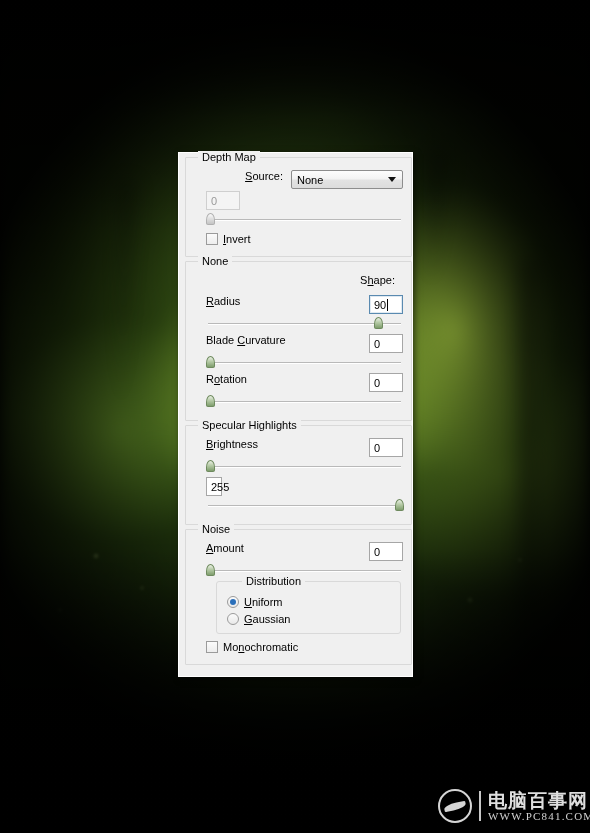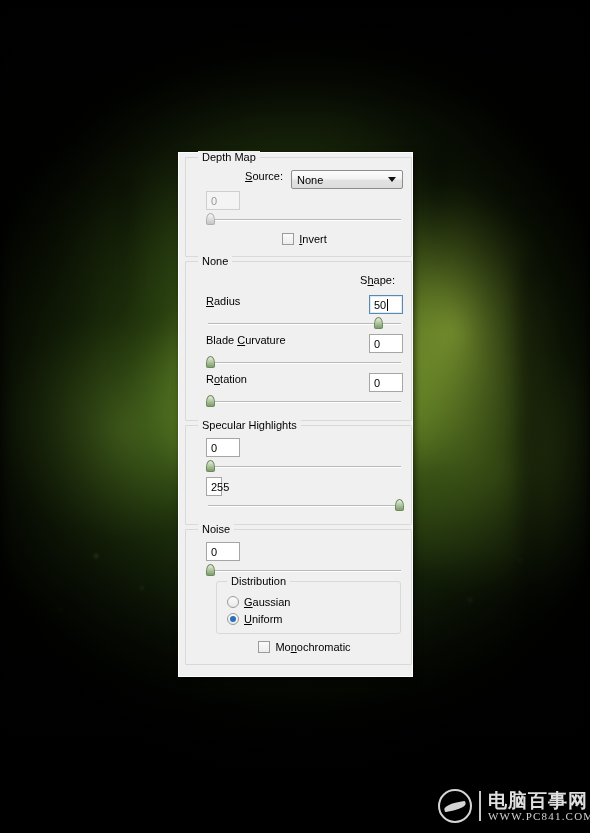--- a/index.html
+++ b/index.html
@@ -200,21 +200,20 @@
   .slider .thumb.disabled {
     background: linear-gradient(180deg,#fafafa 0%, #e0e0e0 45%, #c4c4c4 100%);
     border-color: #b0b0b0;
   }
 
   
   .check {
     display: flex;
     align-items: center;
     height: 18px;
-    justify-content: center;
   }
   .box {
     width: 12px; height: 12px;
     box-sizing: border-box;
     border: 1px solid #9b9b9b;
     background: linear-gradient(180deg,#fbfbfb 0%, #ededed 100%);
     margin-right: 5px;
     flex: 0 0 auto;
   }
   .radio-item {
@@ -244,21 +243,21 @@
   .subgroup {
     position: relative;
     margin: 4px 2px 4px 10px;
     border: 1px solid #d9d9d9;
     border-radius: 3px;
     padding: 11px 8px 6px 10px;
   }
   .subgroup > .group-title {
     position: absolute;
     top: -7px;
-    left: 10px;
+    left: 25px;
     background: #f0f0f0;
     padding: 0 4px;
     font-size: 11px;
   }
 
   .bottom-check {
     margin: 2px 0 0 8px;
   }
 
   
@@ -356,21 +355,21 @@
       <div class="group-title">None</div>
 
       <div class="row center">
         <span class="label">S<span class="u">h</span>ape:</span>
         <span style="width:8px"></span>
       </div>
 
       <div class="row">
         <span class="label flexgrow"><span class="u">R</span>adius</span>
         <div class="numbox focused">
-          <span>50</span>
+          <span>90</span>
             <span class="caret"></span>
         </div>
       </div>
       <div class="slider">
         <div class="track"></div>
         <div class="thumb" style="left:88%"></div>
       </div>
 
       <div class="row">
         <span class="label flexgrow">Blade <span class="u">C</span>urvature</span>
@@ -392,20 +391,21 @@
       <div class="slider">
         <div class="track"></div>
         <div class="thumb" style="left:1%"></div>
       </div>
     </div>
 
     <div class="group">
       <div class="group-title">Specular Highlights</div>
 
       <div class="row">
+        <span class="label flexgrow"><span class="u">B</span>rightness</span>
         <div class="numbox">
           <span>0</span>
         </div>
       </div>
       <div class="slider">
         <div class="track"></div>
         <div class="thumb" style="left:1%"></div>
       </div>
 
       <div class="row">
@@ -416,39 +416,40 @@
       <div class="slider">
         <div class="track"></div>
         <div class="thumb" style="left:99%"></div>
       </div>
     </div>
 
     <div class="group">
       <div class="group-title">Noise</div>
 
       <div class="row">
+        <span class="label flexgrow"><span class="u">A</span>mount</span>
         <div class="numbox">
           <span>0</span>
         </div>
       </div>
       <div class="slider">
         <div class="track"></div>
         <div class="thumb" style="left:1%"></div>
       </div>
 
       <div class="subgroup">
         <div class="group-title">Distribution</div>
 
+        <div class="radio-item">
+          <span class="radio on"></span>
+          <span class="label"><span class="u">U</span>niform</span>
+        </div>
         <div class="radio-item">
           <span class="radio"></span>
           <span class="label"><span class="u">G</span>aussian</span>
-        </div>
-        <div class="radio-item">
-          <span class="radio on"></span>
-          <span class="label"><span class="u">U</span>niform</span>
         </div>
       </div>
 
       <div class="check bottom-check" style="margin-left:0">
         <span class="box"></span>
         <span class="label">Mo<span class="u">n</span>ochromatic</span>
       </div>
     </div>
 
   </div>

